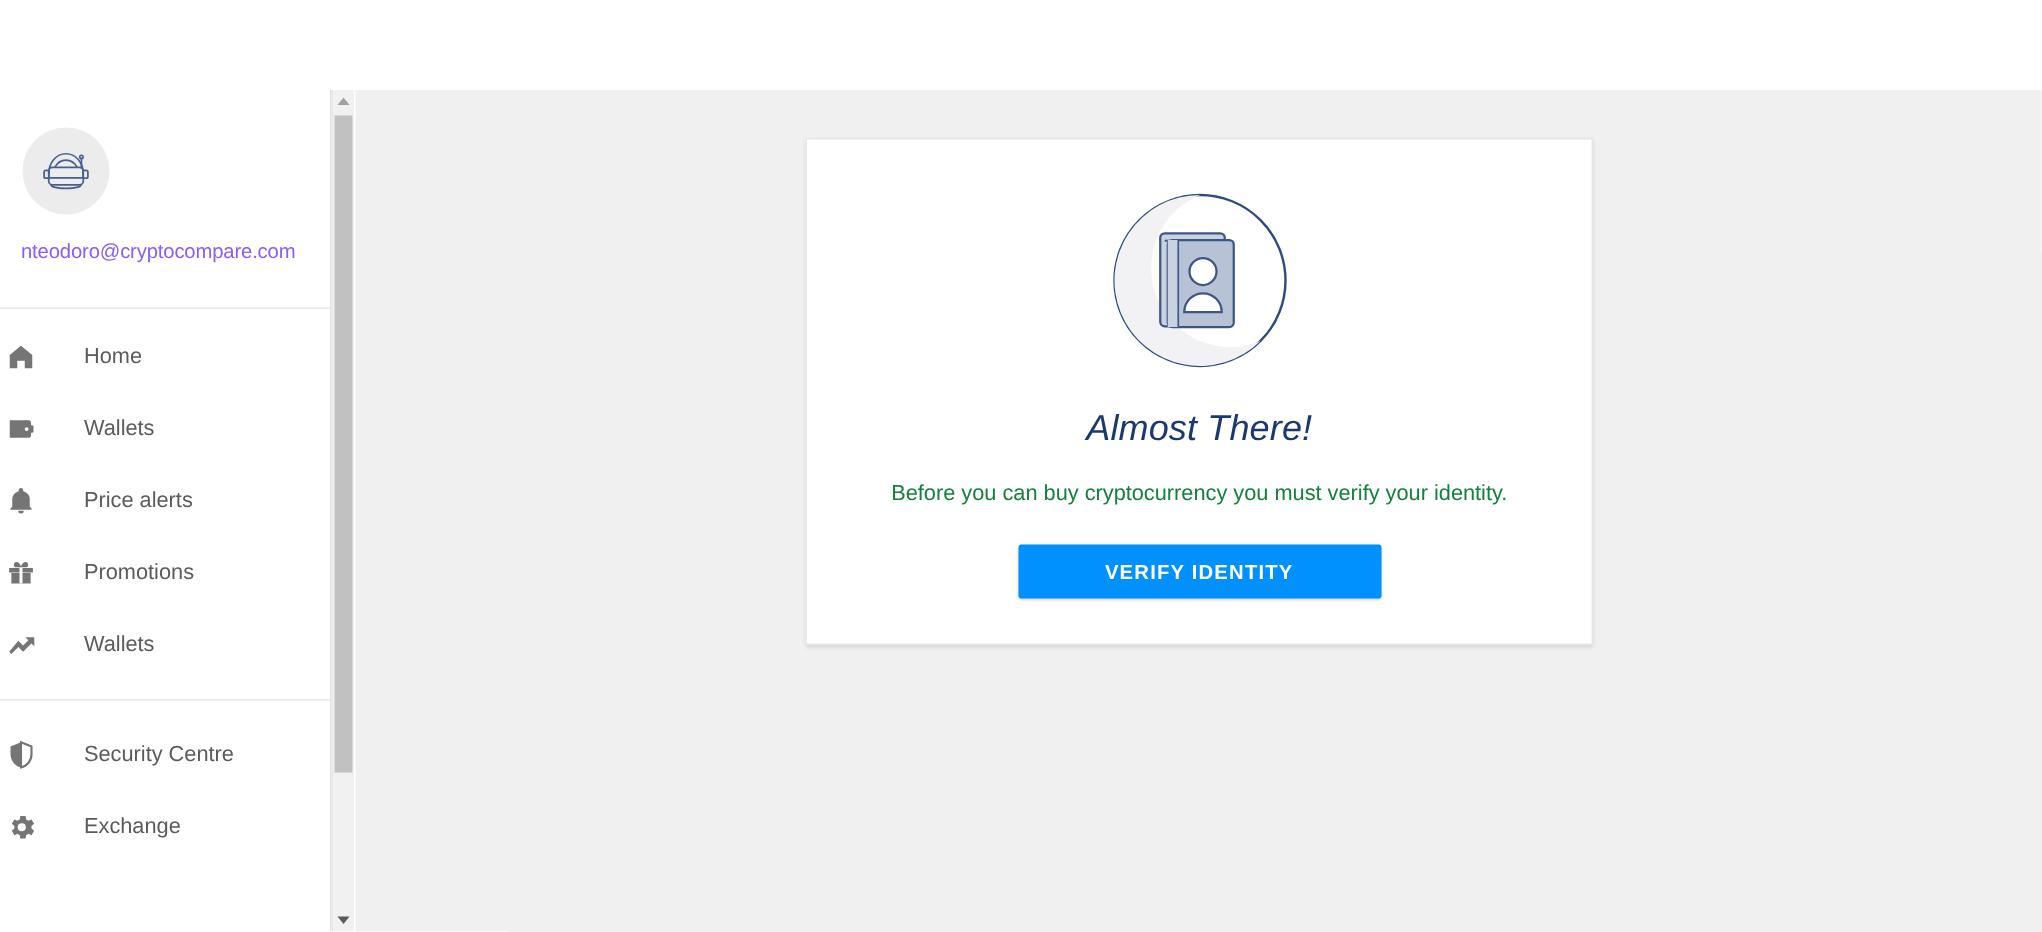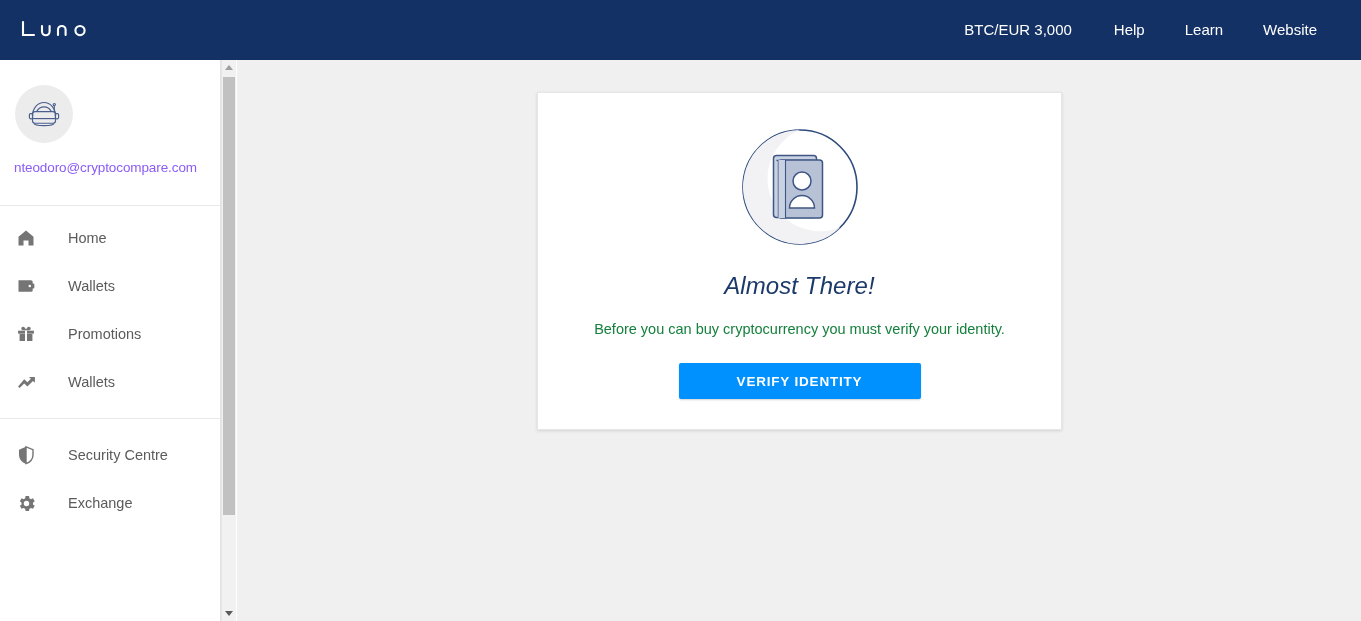--- a/index.html
+++ b/index.html
@@ -87,21 +87,21 @@
   .nav-group { padding-top: 8px; }
   .nav-group.second {
     border-top: 1px solid #e8e8e8;
     padding-top: 12px;
     margin-top: 12px;
   }
   .nav-item {
     display: flex;
     align-items: center;
     height: 48px;
-    padding-left: 14px;
+    padding-left: 2px;
     cursor: pointer;
     text-decoration: none;
   }
   .nav-icon {
     width: 24px; height: 24px;
     display: flex;
     align-items: center;
     justify-content: center;
     flex: 0 0 24px;
   }
@@ -203,38 +203,20 @@
     letter-spacing: 0.8px;
     cursor: pointer;
     box-shadow: 0 1px 2px rgba(0,0,0,0.18);
   }
 </style>
 </head>
 <body>
 
 <div class="app">
 
-  <div class="topbar">
-    <div class="logo">
-      <svg width="92" height="24" viewBox="0 0 92 24" aria-hidden="true">
-        <g fill="none" stroke="#ffffff" stroke-width="2.1" stroke-linecap="round">
-          <path d="M3,4 L3,17 L14,17"></path>
-          <path d="M22,8 L22,13.5 A3.8,3.8 0 0 0 29.6,13.5 L29.6,8"></path>
-          <path d="M38,17 L38,11.8 A3.8,3.8 0 0 1 45.6,11.8 L45.6,17"></path>
-        </g>
-        <circle cx="60" cy="12.6" r="4.6" fill="none" stroke="#ffffff" stroke-width="2.1"></circle>
-      </svg>
-    </div>
-    <div class="topnav">
-      <a class="topnav-item ticker">BTC/EUR 3,000</a>
-      <a class="topnav-item">Help</a>
-      <a class="topnav-item">Learn</a>
-      <a class="topnav-item last">Website</a>
-    </div>
-  </div>
 
   <div class="sidebar">
 
     <div class="profile">
       <div class="avatar">
         <span>
           <svg width="40" height="40" viewBox="0 0 40 40" aria-hidden="true">
             <g fill="none" stroke="#4a5f8e" stroke-width="1.15">
               <path d="M8.5,22 C8.5,14.2 13.6,8.5 20,8.5 C26.4,8.5 31.5,14.2 31.5,22"></path>
               <path d="M12.6,17.5 C14.2,14.6 16.9,12.8 20,12.8 C23.1,12.8 25.8,14.6 27.4,17.5"></path>
@@ -268,20 +250,29 @@
           <svg width="20" height="20" viewBox="0 0 24 24">
             <path d="M3 5h15a2 2 0 0 1 2 2v10a2 2 0 0 1-2 2H3z"></path>
             <rect x="11" y="9" width="11" height="6" rx="1.2" fill="#757575"></rect>
             <circle cx="16.5" cy="12" r="1.5" fill="#ffffff"></circle>
           </svg>
         </span>
         <span class="nav-label">Wallets</span>
       </a>
 
 
+      <a class="nav-item">
+        <span class="nav-icon">
+          <svg width="20" height="20" viewBox="0 0 24 24">
+            <path d="M12 22a2.2 2.2 0 0 0 2.2-2.2H9.8A2.2 2.2 0 0 0 12 22z"></path>
+            <path d="M19 16.4V11a7 7 0 0 0-5.2-6.76V3.4a1.8 1.8 0 1 0-3.6 0v0.84A7 7 0 0 0 5 11v5.4l-1.5 1.7v0.8h17v-0.8z"></path>
+          </svg>
+        </span>
+        <span class="nav-label">Price alerts</span>
+      </a>
 
       <a class="nav-item">
         <span class="nav-icon">
           <svg width="20" height="20" viewBox="0 0 24 24">
             <path d="M12 6.6c-1-2-2-3.4-3.6-3.4a2.1 2.1 0 0 0 0 4.2H12zM12 6.6c1-2 2-3.4 3.6-3.4a2.1 2.1 0 0 1 0 4.2H12z"></path>
             <rect x="2.5" y="8" width="19" height="3.6"></rect>
             <rect x="4.3" y="12" width="15.4" height="8.4"></rect>
             <rect x="10.8" y="8" width="2.4" height="12.4" fill="#ffffff"></rect>
           </svg>
         </span>

